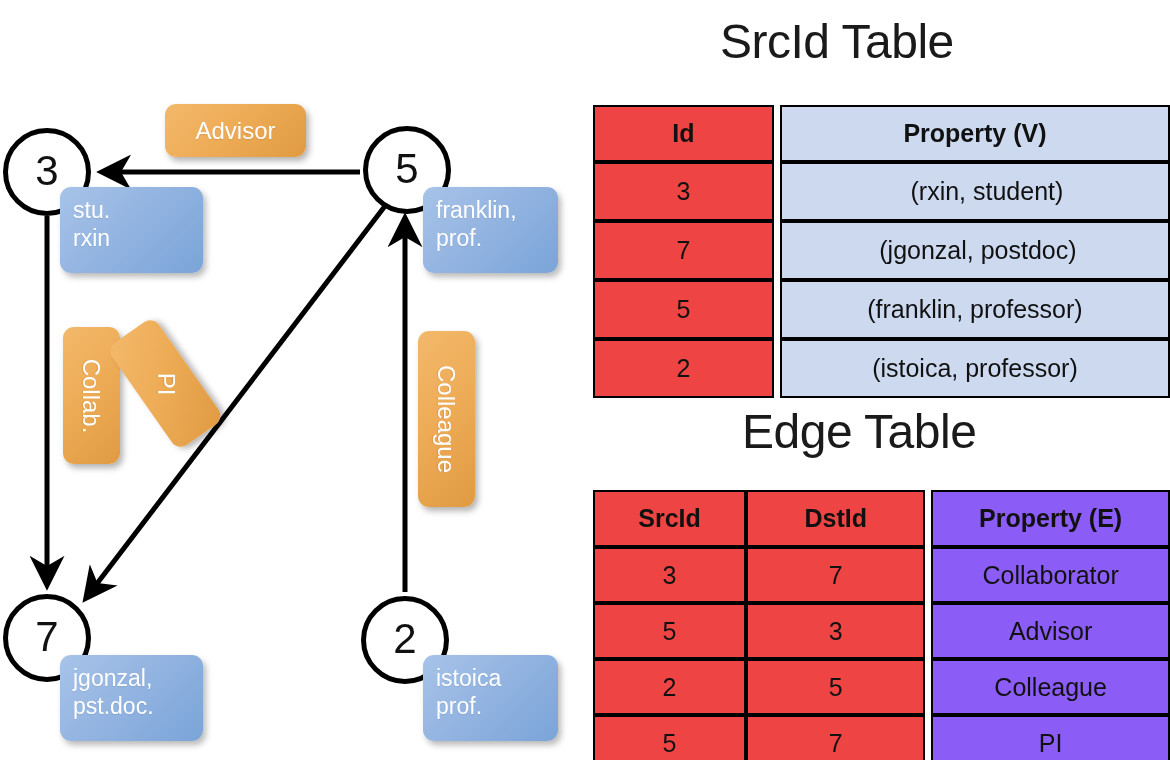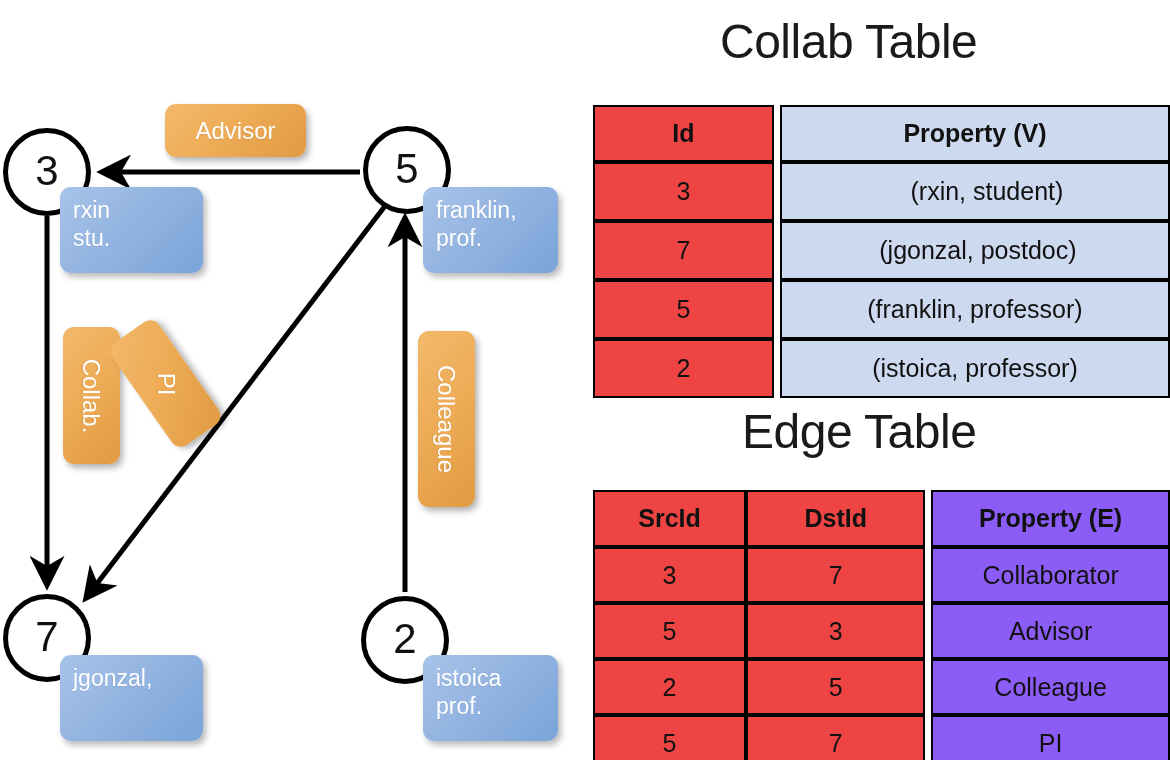--- a/index.html
+++ b/index.html
@@ -143,37 +143,38 @@
 
     <line x1="385" y1="206" x2="86" y2="598" stroke="#000000" stroke-width="5" marker-end="url(#arrow)"></line>
 
     <line x1="405" y1="592" x2="405" y2="218" stroke="#000000" stroke-width="5" marker-end="url(#arrow)"></line>
   </svg>
 
   <div class="node" style="left:3px; top:128px;">
     <span class="node-label">3</span>
   </div>
   <div class="vbox" style="left:60px; top:187px; width:143px; height:86px;">
+    <div>stu.</div>
     <div>rxin</div>
-    <div>stu.</div>
   </div>
 
   <div class="node" style="left:363px; top:126px;">
     <span class="node-label">5</span>
   </div>
   <div class="vbox" style="left:423px; top:187px; width:135px; height:86px;">
     <div>franklin,</div>
     <div>prof.</div>
   </div>
 
   <div class="node" style="left:3px; top:594px;">
     <span class="node-label">7</span>
   </div>
   <div class="vbox" style="left:60px; top:655px; width:143px; height:86px;">
     <div>jgonzal,</div>
+    <div>pst.doc.</div>
   </div>
 
   <div class="node" style="left:361px; top:596px;">
     <span class="node-label">2</span>
   </div>
   <div class="vbox" style="left:423px; top:655px; width:135px; height:86px;">
     <div>istoica</div>
     <div>prof.</div>
   </div>
 
@@ -189,21 +190,21 @@
     <span class="ebox-text">PI</span>
   </div>
 
   <div class="ebox ebox-rot90" style="left:418px; top:331px; width:57px; height:176px;">
     <span class="ebox-text">Colleague</span>
   </div>
 </div>
 
 <div class="panel" id="vertex-panel" style="left:580px; top:0; width:590px; height:390px;">
 
-  <div class="title" style="left:140px; top:14px; font-size:48px;">Collab Table</div>
+  <div class="title" style="left:140px; top:14px; font-size:48px;">SrcId Table</div>
 
   <table class="tbl" style="left:13px; top:105px;">
     <thead>
       <tr>
         <th class="col-plain" style="width:178px; height:53px;">Id</th>
         <td class="gapcell"></td>
         <th class="col-blue" style="width:388px; height:53px;">Property (V)</th>
       </tr>
     </thead>
     <tbody>

